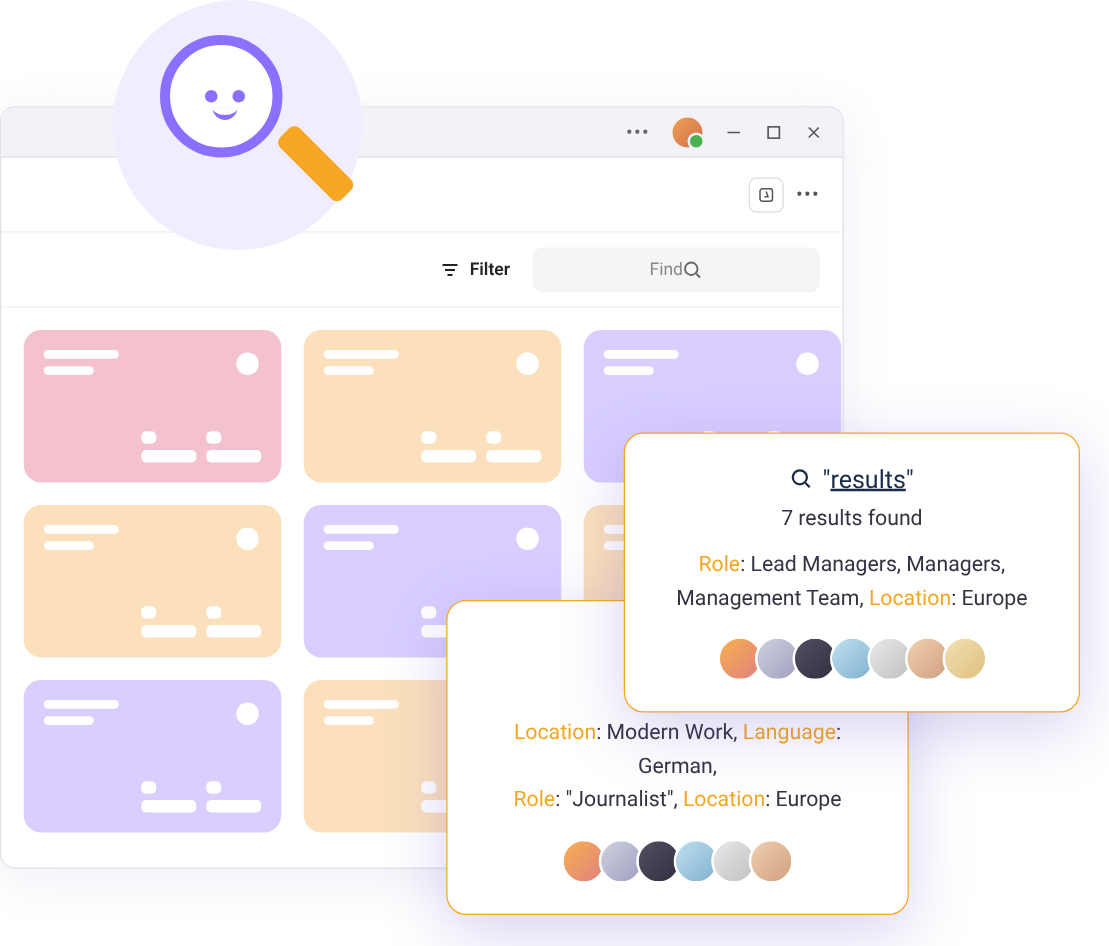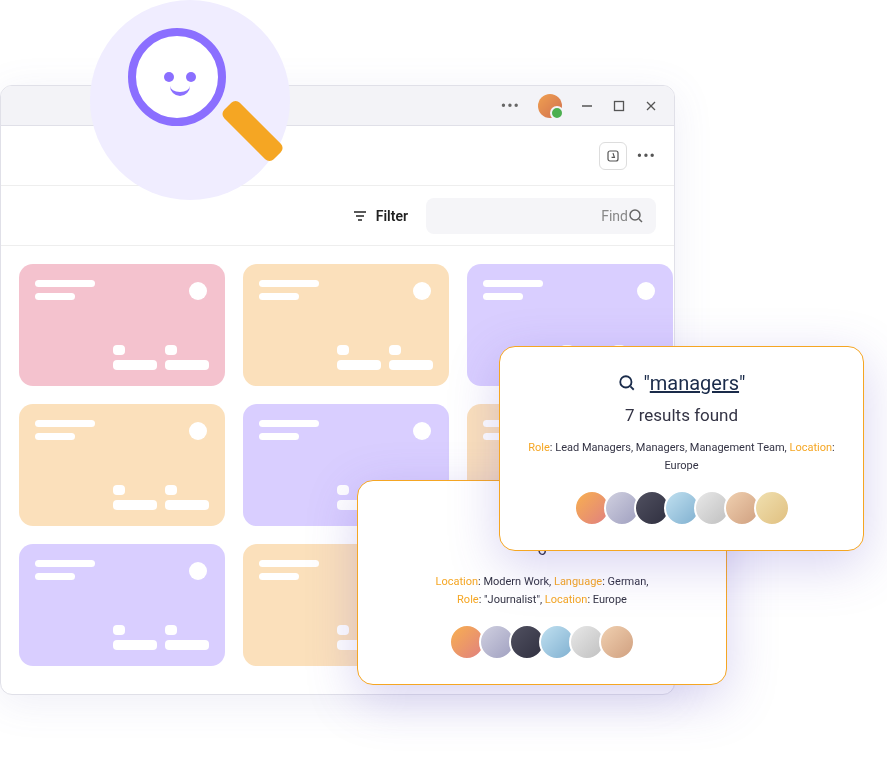--- a/index.html
+++ b/index.html
@@ -13,21 +13,21 @@
 .avatar-mini::after { content:""; position:absolute; bottom:-2px; right:-2px; width:10px; height:10px; background:#4caf50; border:2px solid #f3f3f7; border-radius:50%; }
 .win-btn { width: 14px; height: 14px; display: flex; align-items: center; justify-content: center; color: #555; }
 .win-btn svg { width: 14px; height: 14px; }
 
 .toolbar-top { height: 60px; border-bottom: 1px solid #eee; display:flex; align-items:center; justify-content:flex-end; padding: 0 18px; gap: 10px; }
 .icon-box { width: 28px; height: 28px; border: 1px solid #ddd; border-radius: 6px; display:flex; align-items:center; justify-content:center; color:#555; }
 .more-dots { font-size: 16px; color:#555; letter-spacing: 1px; }
 
 .filter-row { height: 60px; display:flex; align-items:center; justify-content:flex-end; padding: 0 18px; gap: 18px; border-bottom: 1px solid #eee; }
 .filter-btn { display:flex; align-items:flex-end; gap:8px; font-size:14px; font-weight:600; color:#222; }
-.find-box { width: 230px; height: 36px; background:#f5f5f8; border-radius:8px; display:flex; align-items:center; padding:0 12px; color:#888; font-size:14px; justify-content:flex-end; }
+.find-box { width: 230px; height: 36px; background:#f5f5f8; border-radius:8px; display:flex; align-items:center; padding:0 12px; color:#888; font-size:14px; justify-content:center; }
 
 .cards-grid { padding: 18px; display:grid; grid-template-columns: repeat(3, 206px); gap: 18px; }
 .card { height: 122px; border-radius: 14px; padding: 16px; position: relative; }
 .card.pink { background: #f4c2ce; }
 .card.orange { background: #fbe0bb; }
 .card.purple { background: #d9ceff; }
 .card-dot { position:absolute; top:18px; right:18px; width:18px; height:18px; background:#fff; border-radius:50%; }
 .card-lines-top { display:flex; flex-direction:column; gap:6px; }
 .line { height:7px; background:#fff; border-radius:4px; }
 .line.w60 { width: 60px; }
@@ -48,21 +48,21 @@
 .mag-handle { position:absolute; width:22px; height:70px; background:#f5a623; border-radius:6px; top:86px; left:92px; transform:rotate(-45deg); transform-origin: top left; }
 
 
 .popup { position:absolute; background:#fff; border:1px solid #f5a623; border-radius:16px; box-shadow: 0 14px 50px rgba(100,80,200,0.25); padding: 24px 28px; text-align:center; }
 .popup1 { left: 357px; top: 480px; width: 370px; }
 .popup2 { left: 499px; top: 346px; width: 365px; z-index: 5; }
 .popup-title { display:flex; align-items:center; justify-content:center; gap:8px; font-size:20px; color:#1a2b4a; margin-bottom:10px; }
 .popup-title .query { text-decoration: underline; }
 .popup-results { font-size:17px; color:#334; margin-bottom:14px; }
 .popup-params-label { font-weight:700; font-size:15px; color:#1a2b4a; margin-bottom:10px; }
-.popup-params { font-size:11px; line-height:1.6; color:#334; margin-bottom:16px; }
+.popup-params { font-size:17px; line-height:1.6; color:#334; margin-bottom:16px; }
 .param-key { color:#f5a623; }
 .avatars-row { display:flex; justify-content:center; }
 .avatars-row .av { width:36px; height:36px; border-radius:50%; border:2px solid #fff; margin-left:-6px; background-size:cover; background-position:center; }
 .avatars-row .av:first-child { margin-left:0; }
 .av1{background:linear-gradient(135deg,#f8b050,#e08080);} 
 .av2{background:linear-gradient(135deg,#d0d0e0,#a0a0c0);} 
 .av3{background:linear-gradient(135deg,#505060,#303040);} 
 .av4{background:linear-gradient(135deg,#c0e0f0,#80b0d0);} 
 .av5{background:linear-gradient(135deg,#e8e8e8,#c0c0c0);} 
 .av6{background:linear-gradient(135deg,#f0d0b0,#d0a080);} 
@@ -295,21 +295,21 @@
     <div class="av av6"></div>
   </div>
 </div>
 
 <div class="popup popup2">
   <div class="popup-title">
     <svg width="18" height="18" viewBox="0 0 16 16">
         <circle cx="7" cy="7" r="5" fill="none" stroke="#1a2b4a" stroke-width="1.6"></circle>
         <line x1="11" y1="11" x2="14" y2="14" stroke="#1a2b4a" stroke-width="1.6"></line>
       </svg>
-    <span>"<span class="query">managers</span>"</span>
+    <span>"<span class="query">results</span>"</span>
   </div>
   <div class="popup-results">7 results found</div>
   <div class="popup-params">
     <span class="param-key">Role</span><span>: Lead Managers, Managers, Management Team, </span><span class="param-key">Location</span><span>: Europe</span>
   </div>
   <div class="avatars-row">
     <div class="av av1"></div>
     <div class="av av2"></div>
     <div class="av av3"></div>
     <div class="av av4"></div>

